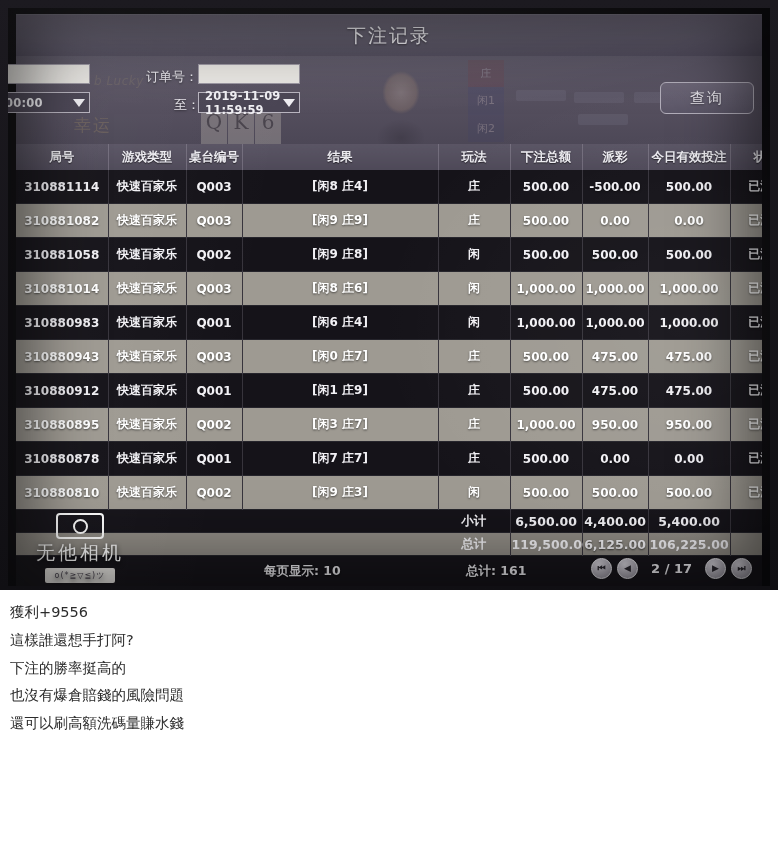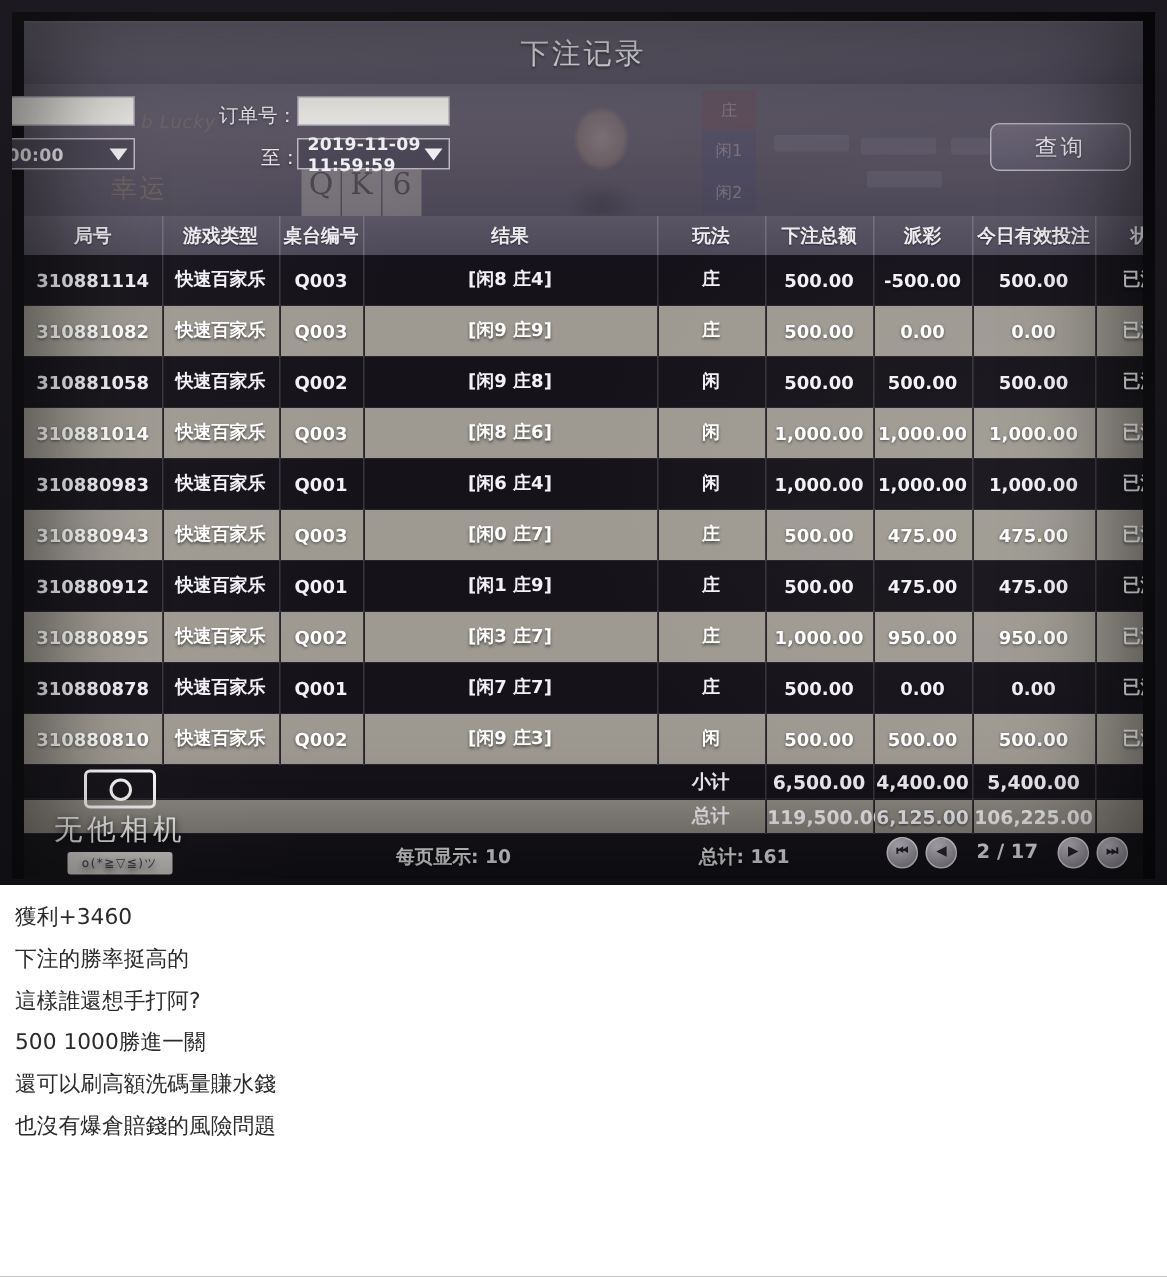--- a/index.html
+++ b/index.html
@@ -578,19 +578,18 @@
       <div class="wm-text">无他相机</div>
       <div class="wm-ribbon">o(*≧▽≦)ツ</div>
     </div>
 
     <div class="glare"></div>
     <div class="vignette"></div>
   </div>
 </div>
 
 <div class="caption" id="caption-block">
-    <p>獲利+3460</p>
+    <p>獲利+9556</p>
+    <p>這樣誰還想手打阿?</p>
     <p>下注的勝率挺高的</p>
-    <p>這樣誰還想手打阿?</p>
-    <p>500 1000勝進一關</p>
+    <p>也沒有爆倉賠錢的風險問題</p>
     <p>還可以刷高額洗碼量賺水錢</p>
-    <p>也沒有爆倉賠錢的風險問題</p>
   </div>
 
 </body></html>

